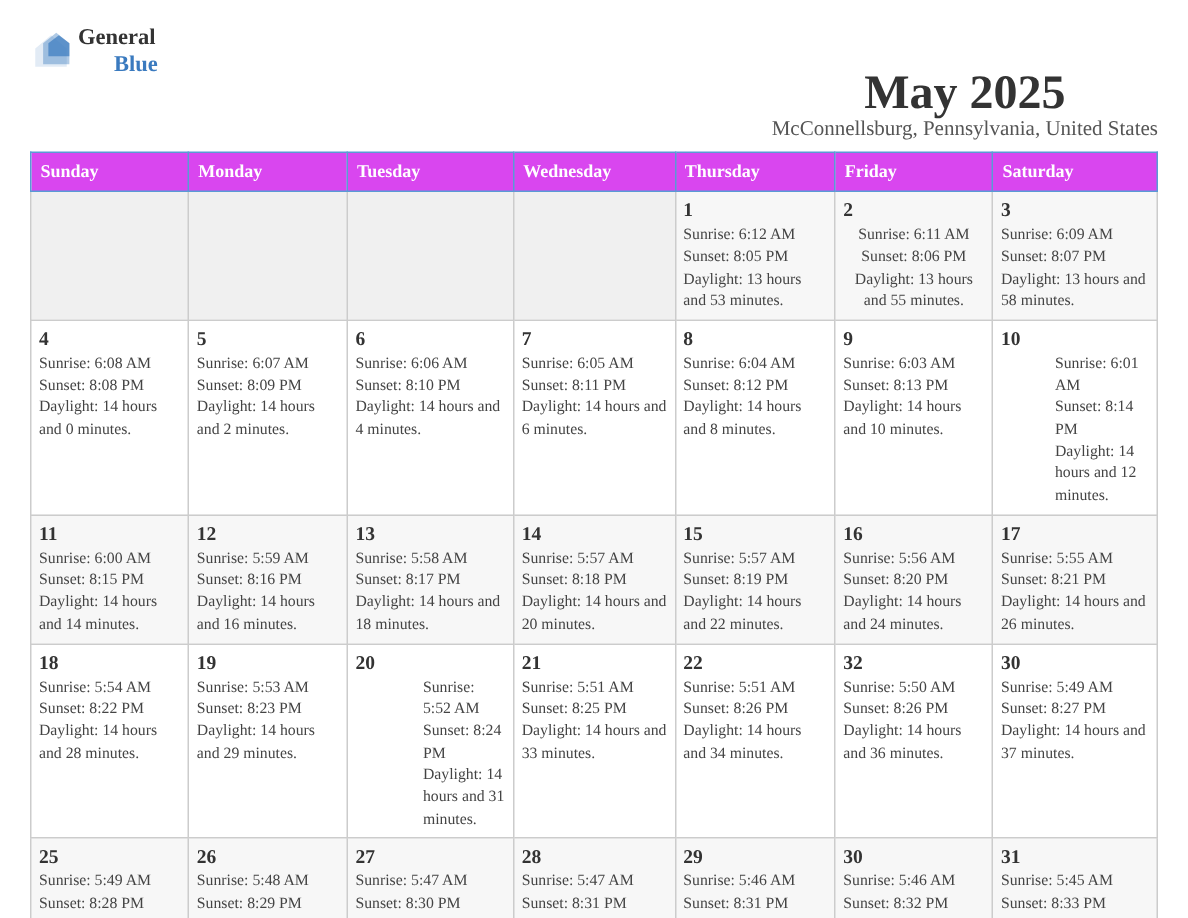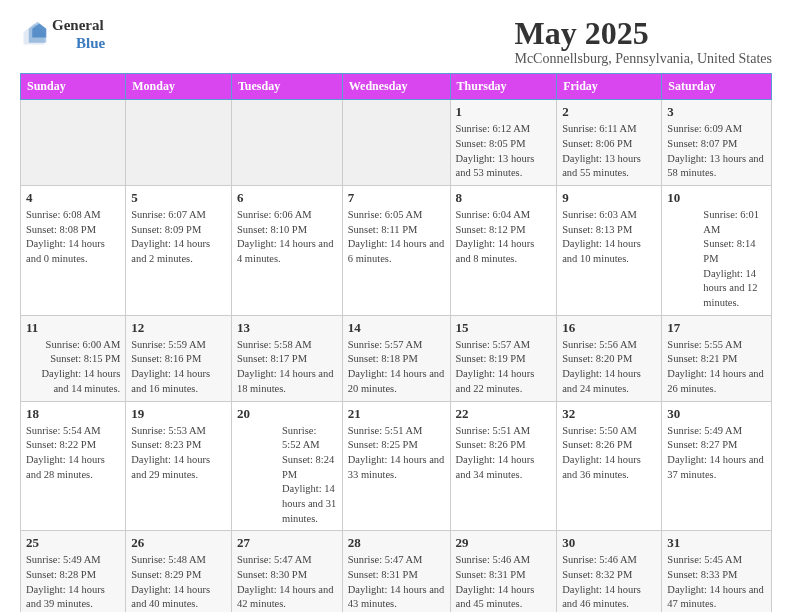--- a/index.html
+++ b/index.html
@@ -36,21 +36,22 @@
       font-weight: bold;
       color: #3a7abf;
       line-height: 1.1;
       margin-left: 24px;
     }
     .logo-icon {
       width: 28px;
       height: 28px;
     }
     .title-block {
-      text-align: left;
+      text-align: center;
+      margin-top: 28px;
     }
     .main-title {
       font-size: 32px;
       font-weight: bold;
       color: #333;
       line-height: 1.1;
     }
     .subtitle {
       font-size: 14px;
       color: #555;
@@ -146,21 +147,21 @@
           <td class="empty-cell"></td>
           <td class="empty-cell"></td>
           <td>
             <span class="day-number">1</span>
             <div class="day-info" style="white-space: pre-line;">Sunrise: 6:12 AM
 Sunset: 8:05 PM
 Daylight: 13 hours and 53 minutes.</div>
           </td>
           <td>
             <span class="day-number">2</span>
-            <div class="day-info" style="white-space: pre-line;">Sunrise: 6:11 AM
+            <div class="day-info" style="white-space: pre-line; text-align: center;">Sunrise: 6:11 AM
 Sunset: 8:06 PM
 Daylight: 13 hours and 55 minutes.</div>
           </td>
           <td>
             <span class="day-number">3</span>
             <div class="day-info" style="white-space: pre-line;">Sunrise: 6:09 AM
 Sunset: 8:07 PM
 Daylight: 13 hours and 58 minutes.</div>
           </td>
         </tr>
@@ -204,21 +205,21 @@
           <td>
             <span class="day-number">10</span>
             <div class="day-info" style="white-space: pre-line; margin-left: 36px;">Sunrise: 6:01 AM
 Sunset: 8:14 PM
 Daylight: 14 hours and 12 minutes.</div>
           </td>
         </tr>
         <tr>
           <td>
             <span class="day-number">11</span>
-            <div class="day-info" style="white-space: pre-line; text-align: right;">Sunrise: 6:00 AM
+            <div class="day-info" style="white-space: pre-line;">Sunrise: 6:00 AM
 Sunset: 8:15 PM
 Daylight: 14 hours and 14 minutes.</div>
           </td>
           <td>
             <span class="day-number">12</span>
             <div class="day-info" style="white-space: pre-line;">Sunrise: 5:59 AM
 Sunset: 8:16 PM
 Daylight: 14 hours and 16 minutes.</div>
           </td>
           <td>

